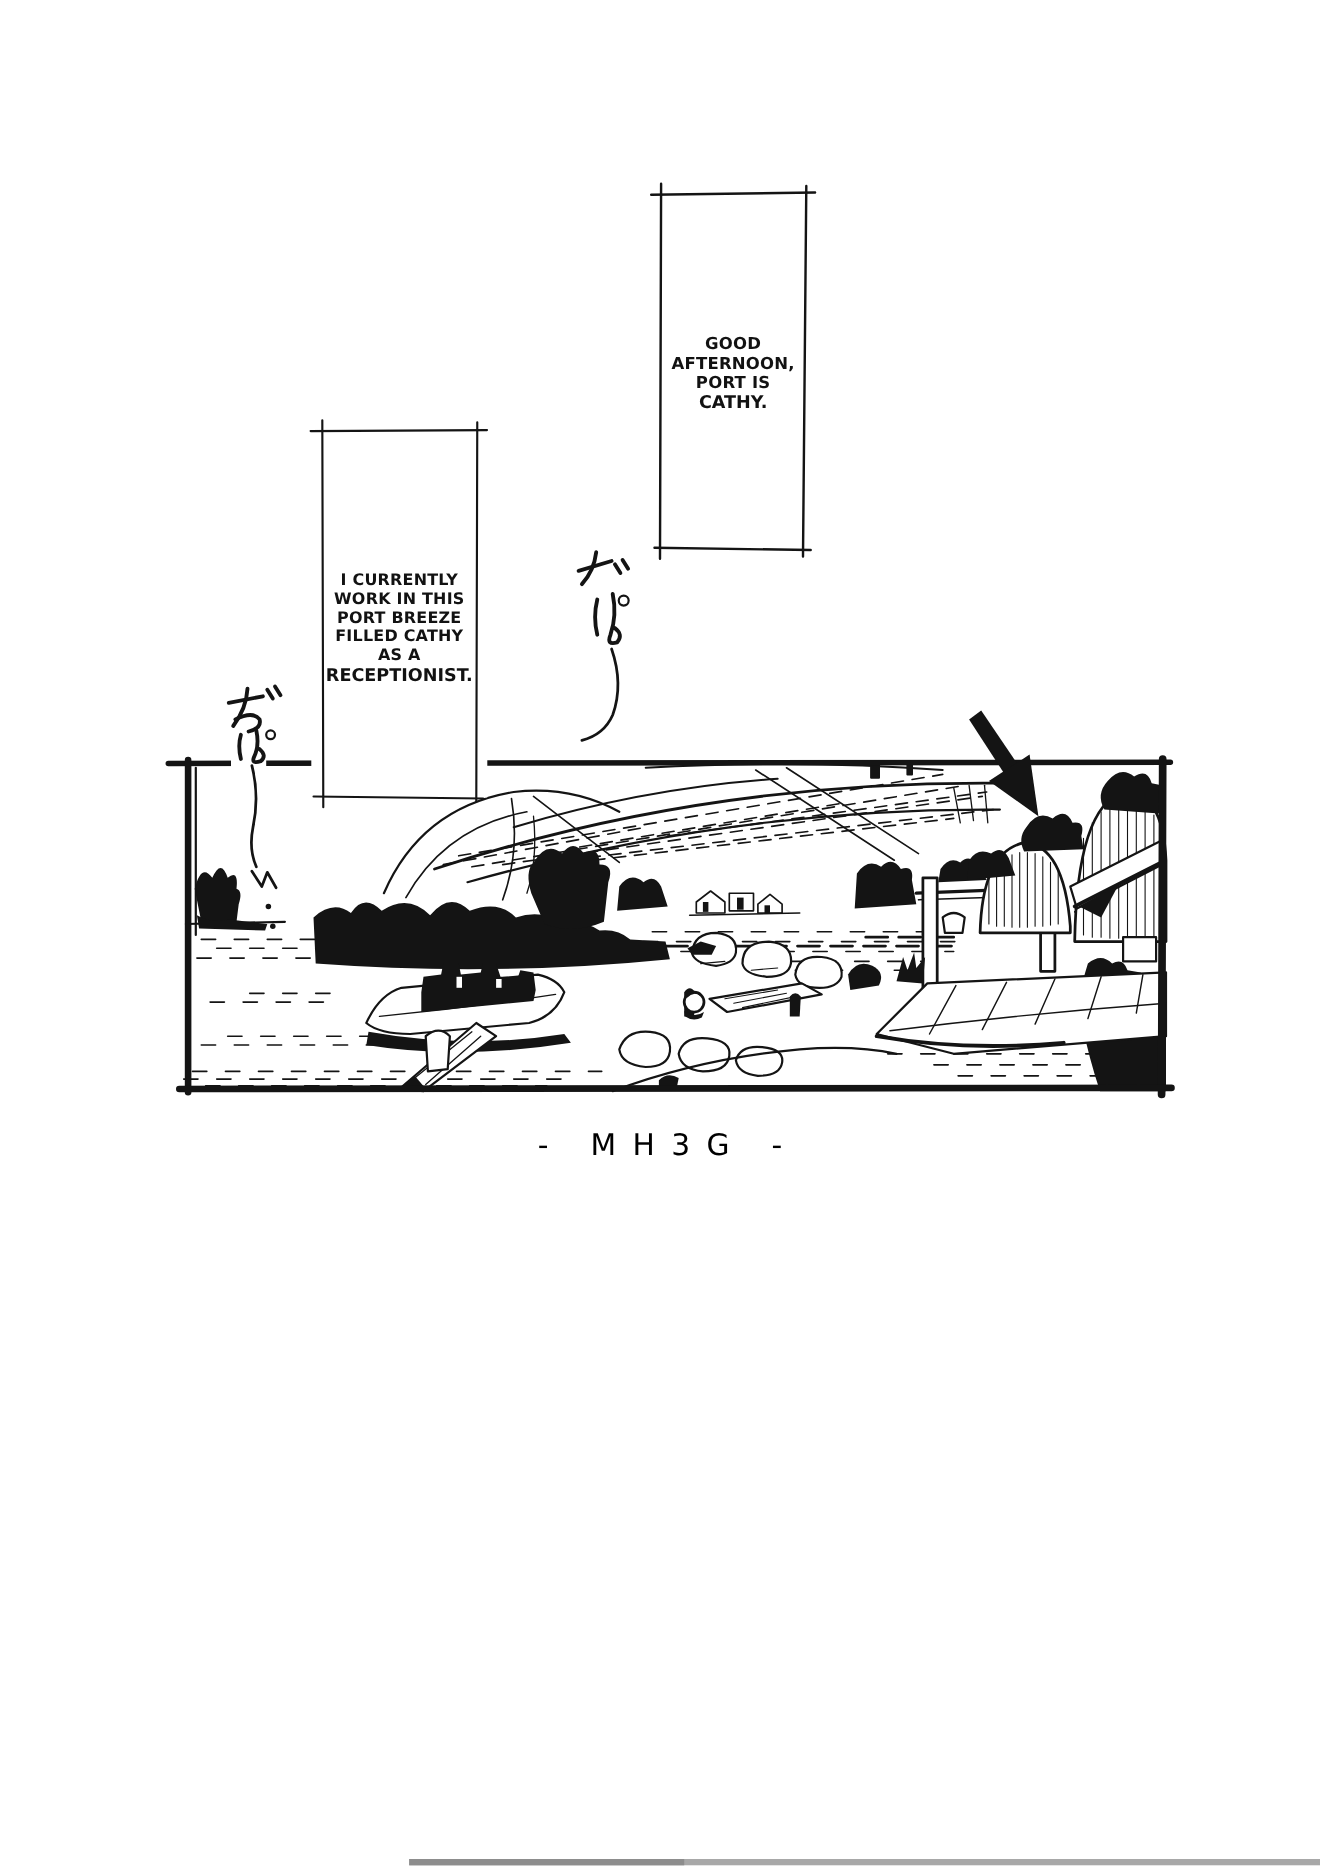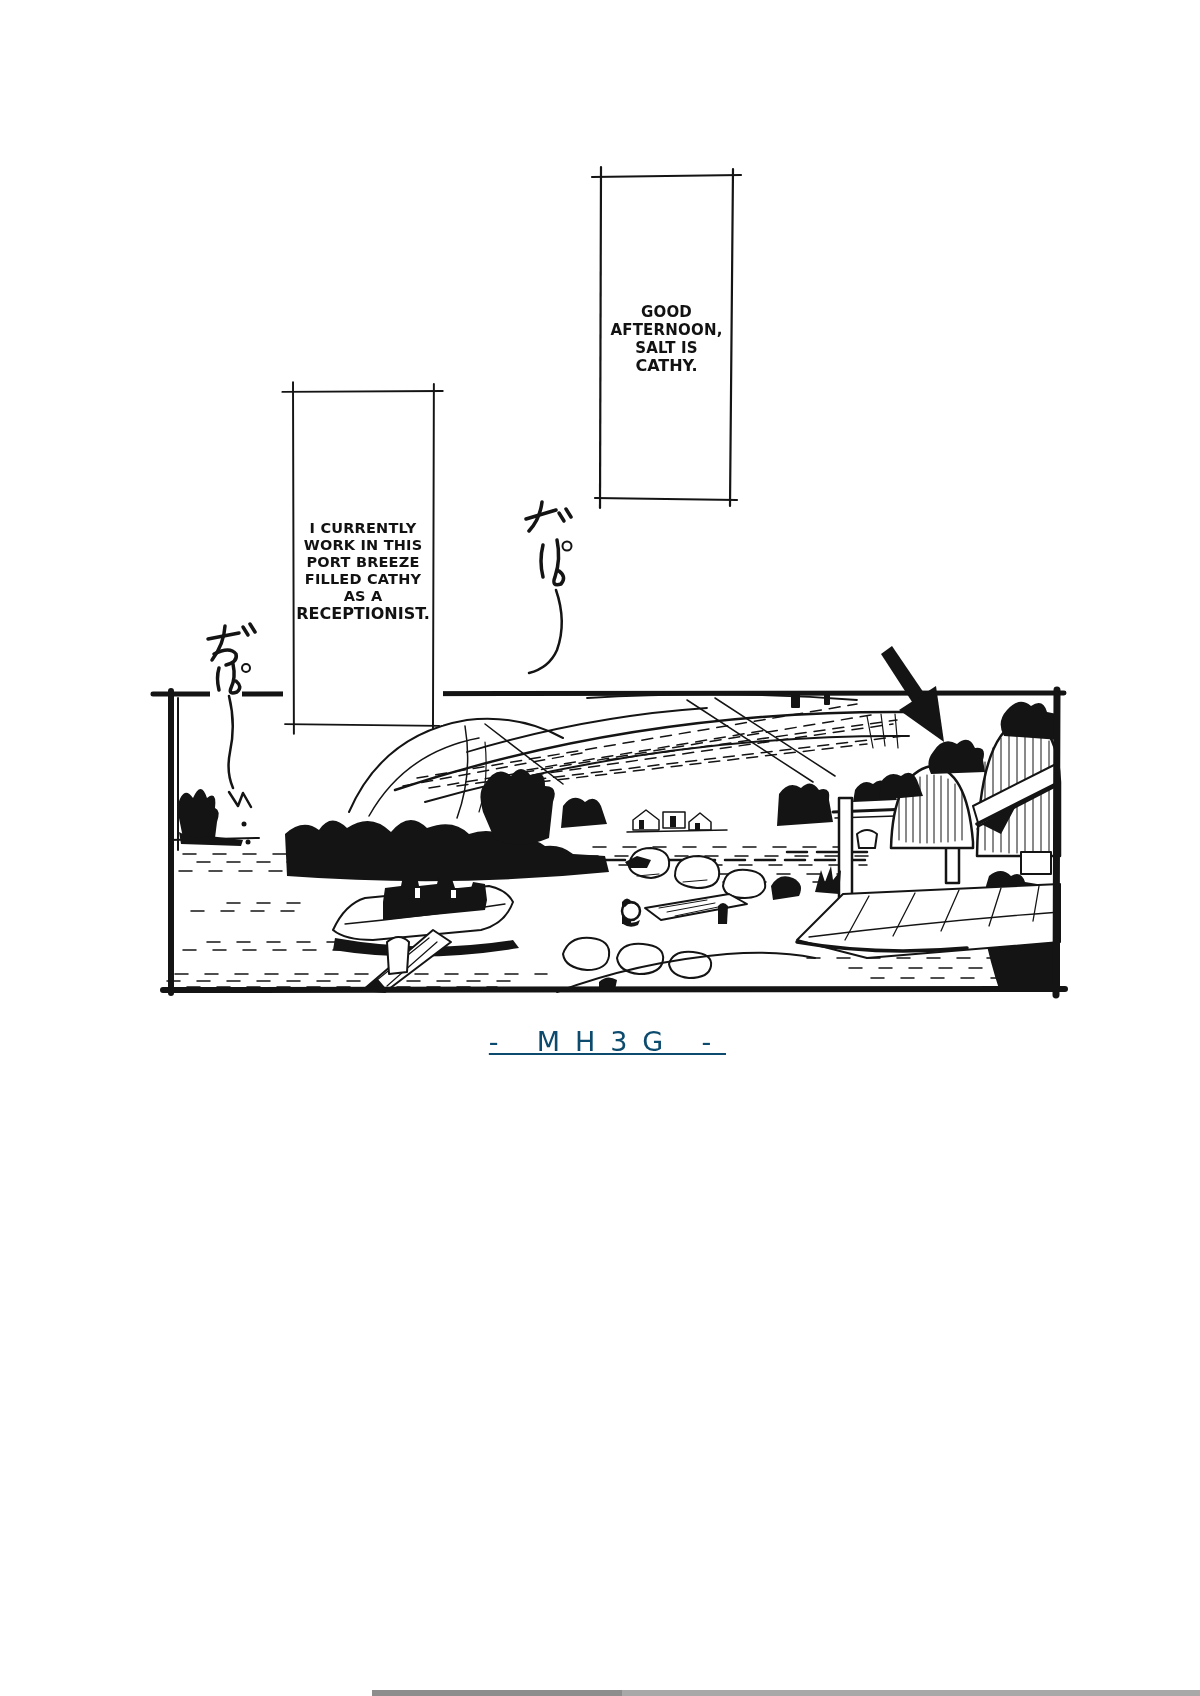--- a/index.html
+++ b/index.html
@@ -25,21 +25,21 @@
   .bubble-1{left:600px;top:175px;width:133px;height:325px;}
   .bubble-2{left:283px;top:391px;width:160px;height:334px;}
   .bubble-text{position:absolute;left:0;right:0;text-align:center;color:#121212;
                font-weight:700;font-size:15px;line-height:18px;letter-spacing:.2px;}
   .bubble-1 .bubble-text{top:128px;}
   .bubble-2 .bubble-text{top:129px;line-height:17px;font-size:14.5px;}
   .emph{font-size:16px;letter-spacing:0;}
 
   
   .caption{position:absolute;left:0;top:1026px;width:1200px;text-align:center;
-           color:#0c4a6e;font-size:27px;font-weight:400;letter-spacing:.55em;text-indent:.55em;text-decoration:underline;}
+           color:#000000;font-size:27px;font-weight:400;letter-spacing:.55em;text-indent:.55em;}
 
   
   .scan-strip{position:absolute;left:372px;top:1690px;width:828px;height:6px;background:#a8a8a8;}
   .scan-strip .dark{position:absolute;left:0;top:0;width:250px;height:6px;background:#8d8d8d;}
 </style>
 </head>
 <body>
 
 <div class="page">
 
@@ -287,21 +287,21 @@
       <g class="ink" stroke-width="2.2">
         <path d="M-8 2 L141 0"></path>
         <path d="M1 -8 L0 333"></path>
         <path d="M133 -6 L130 331"></path>
         <path d="M-5 323 L137 325"></path>
       </g>
     </svg>
     <div class="bubble-text">
       <div>GOOD</div>
       <div>AFTERNOON,</div>
-      <div>SALT IS</div>
+      <div>PORT IS</div>
       <div class="emph">CATHY.</div>
     </div>
   </div>
 
   <div class="bubble bubble-2">
     <svg viewBox="0 0 160 377">
       <g class="ink" stroke-width="2.2">
         <path d="M-11 1 L170 0"></path>
         <path d="M1 -10 L2 387"></path>
         <path d="M160 -8 L159 381"></path>

